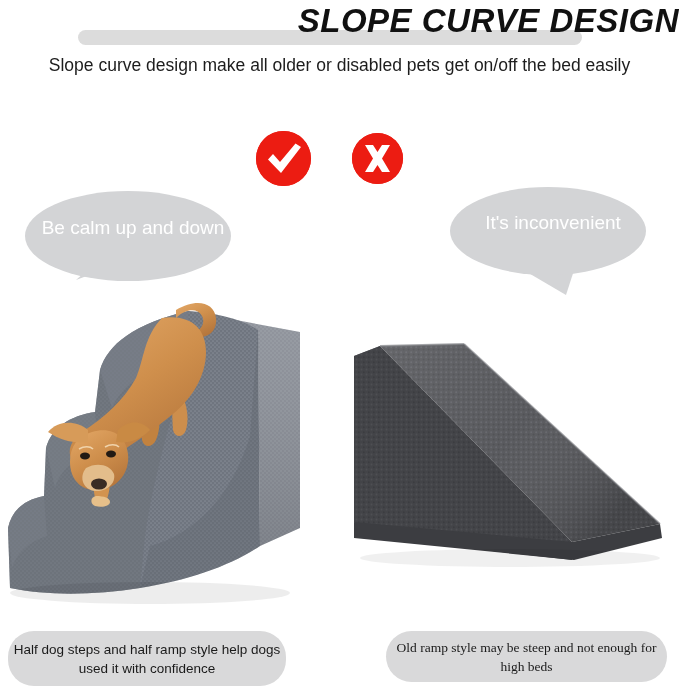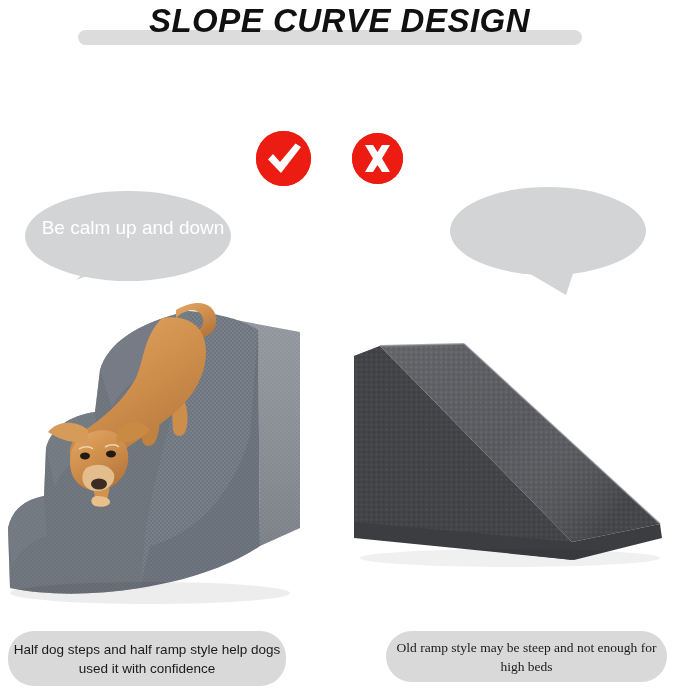--- a/index.html
+++ b/index.html
@@ -31,21 +31,21 @@
     width: 504px;
     height: 15px;
     background: #dcdcdc;
     border-radius: 8px;
   }
   #page-title {
     position: absolute;
     left: 0;
     top: 2px;
     width: 679px;
-    text-align: center;
+    text-align: right;
     font-size: 33px;
     font-weight: bold;
     font-style: italic;
     letter-spacing: 0.5px;
     color: #111111;
     line-height: 38px;
     white-space: nowrap;
   }
   #subtitle {
     position: absolute;
@@ -137,20 +137,21 @@
   }
   #caption-left  { left: 8px;   top: 631px; width: 278px; height: 55px; }
   #caption-right { left: 386px; top: 631px; width: 281px; height: 51px; font-family: Liberation Serif, serif; }
 </style>
 </head>
 <body>
 
 <div id="header-block">
   <div id="title-underline-bar"></div>
   <div id="page-title">SLOPE CURVE DESIGN</div>
+  <div id="subtitle">Slope curve design make all older or disabled pets get on/off the bed easily</div>
 </div>
 
 <div id="badge-row">
 
   <div class="badge" id="badge-check">
     <svg viewBox="0 0 55 55" xmlns="http://www.w3.org/2000/svg" aria-hidden="true">
       <circle cx="27.5" cy="27.5" r="27.5" fill="#ec1c12"></circle>
       <path d="M12 28.5 L17 23 L24 31 L39.5 12.5 L45 16 L25 42 Z" fill="#ffffff"></path>
     </svg>
   </div>
@@ -171,20 +172,21 @@
     <ellipse cx="112" cy="48" rx="103" ry="45" fill="#d3d4d6"></ellipse>
   </svg>
   <div class="bubble-text" id="bubble-left-text">Be calm up and down</div>
 </div>
 
 <div class="bubble-wrap" id="bubble-right-wrap">
   <svg width="210" height="145" viewBox="0 0 210 145" xmlns="http://www.w3.org/2000/svg" aria-hidden="true">
     <path d="M72 85 L130 75 L118 112 Z" fill="#d3d4d6"></path>
     <ellipse cx="100" cy="48" rx="98" ry="44" fill="#d3d4d6"></ellipse>
   </svg>
+  <div class="bubble-text" id="bubble-right-text">It's inconvenient</div>
 </div>
 
 <div id="product-left-wrap">
   <svg class="product-svg" viewBox="0 0 336 316" xmlns="http://www.w3.org/2000/svg" aria-hidden="true">
     <defs>
       <pattern id="meshTop" width="4" height="4" patternUnits="userSpaceOnUse">
         <rect width="4" height="4" fill="#6f757f"></rect>
         <circle cx="1" cy="1" r="0.85" fill="#858b95"></circle>
         <circle cx="3" cy="3" r="0.85" fill="#858b95"></circle>
       </pattern>

